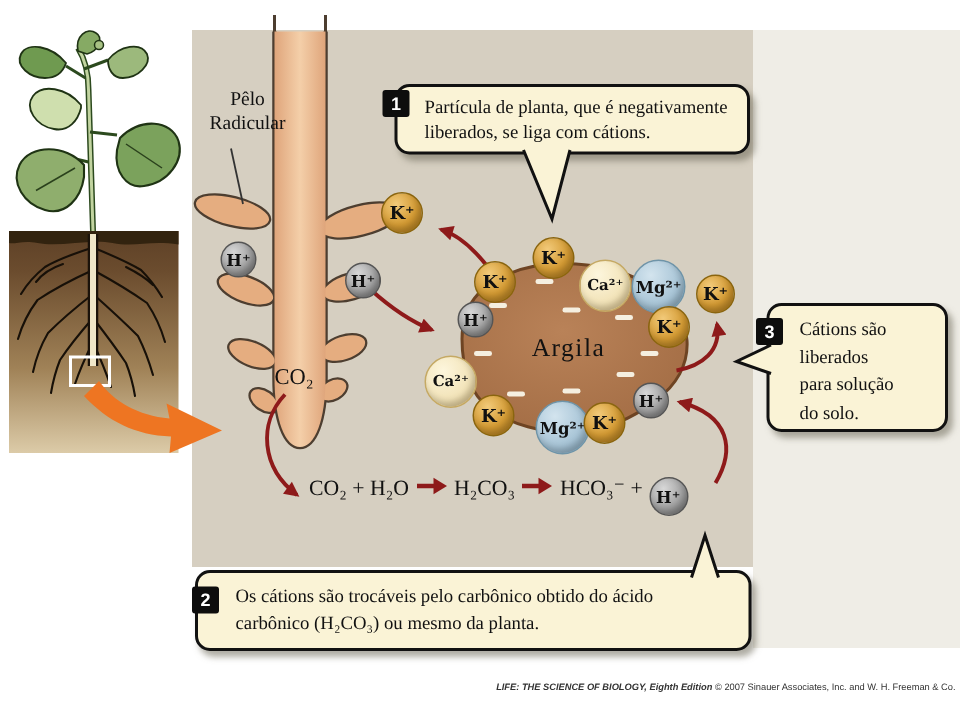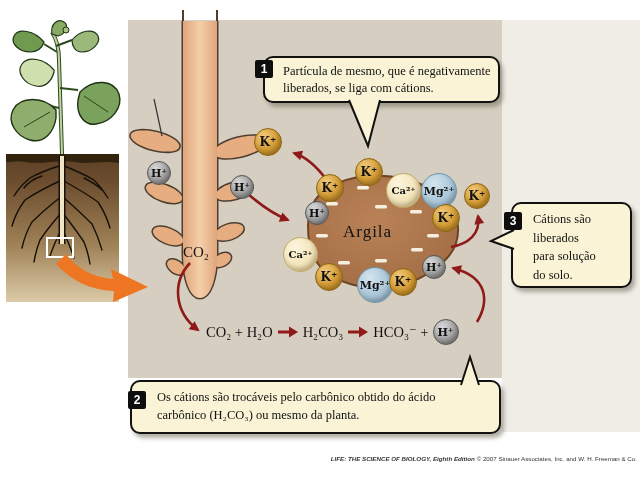--- a/index.html
+++ b/index.html
@@ -6,21 +6,21 @@
   .stage{position:relative;width:640px;height:479px;background:#ffffff;overflow:hidden;
          font-family:"Liberation Serif","DejaVu Serif","DejaVu Sans",serif;color:#111;}
   .right-bg{position:absolute;left:502px;top:20px;width:138px;height:412px;background:#efede6;z-index:0;}
   .panel{position:absolute;left:128px;top:20px;width:374px;height:358px;background:#d6cfc1;z-index:1;}
   .gfx{position:absolute;left:0;top:0;z-index:2;}
   .tails{position:absolute;left:0;top:0;z-index:8;pointer-events:none;}
 
   .lbl{position:absolute;z-index:5;}
   .pelo{left:134px;top:58px;width:62px;text-align:center;font-size:13px;line-height:16px;}
   .co2root{left:183px;top:244px;font-size:15px;}
-  .argila{left:343px;top:222px;width:72px;text-align:left;font-size:17px;letter-spacing:1px;}
+  .argila{left:343px;top:222px;width:72px;text-align:center;font-size:17px;letter-spacing:1px;}
 
   .ion{position:absolute;border-radius:50%;display:flex;align-items:center;justify-content:center;
        font-family:"DejaVu Serif","DejaVu Sans",serif;font-weight:bold;color:#101010;z-index:6;
        box-shadow:inset -2px -3px 4px rgba(0,0,0,0.20);}
   .ion-k{background:radial-gradient(circle at 35% 28%,#f2ca7a 0%,#d39a33 55%,#b07a1a 100%);border:1px solid #8a650f;font-size:12px;}
   .ion-ca{background:radial-gradient(circle at 35% 28%,#fdf6dd 0%,#f2e3b8 60%,#ddc183 100%);border:1px solid #c5a964;font-size:10px;}
   .ion-mg{background:radial-gradient(circle at 35% 28%,#d3e4ee 0%,#a7c4d6 60%,#81a4ba 100%);border:1px solid #6f94a8;font-size:11px;}
   .ion-h{background:radial-gradient(circle at 35% 28%,#d8d8d8 0%,#9e9e9e 60%,#6c6c6c 100%);border:1px solid #555;font-size:11px;}
 
   .callout{position:absolute;background:#faf3d6;border:2px solid #111;border-radius:10px;z-index:7;
@@ -32,21 +32,21 @@
   .c1{left:263px;top:56px;width:233px;height:43px;}
   .c1 .txt{padding:5px 6px 0 18px;}
   .c1 .num{left:-10px;top:2px;}
   .c2{left:130px;top:380px;width:367px;height:50px;line-height:18px;}
   .c2 .txt{padding:6px 6px 0 25px;}
   .c2 .num{left:-4px;top:9px;}
   .c3{left:511px;top:202px;width:117px;height:82px;line-height:18.5px;}
   .c3 .txt{padding:6px 2px 0 20px;}
   .c3 .num{left:-9px;top:8px;}
 
-  .equation{position:absolute;left:206px;top:318px;height:28px;display:flex;align-items:center;gap:4px;
+  .equation{position:absolute;left:206px;top:318px;height:28px;display:flex;align-items:flex-start;gap:4px;
             z-index:6;font-size:14.5px;white-space:nowrap;}
   .equation .ion{position:static;flex:0 0 auto;}
 
   .footer-left{position:absolute;left:8px;top:446px;z-index:3;
                font-family:"Liberation Sans","DejaVu Sans",sans-serif;font-size:13px;color:#000;}
   .footer-left .it{font-style:italic;font-weight:bold;}
   .footer-left .rm{font-weight:bold;}
   .footer-right{position:absolute;left:327px;top:455px;width:310px;text-align:right;z-index:3;
                 font-family:"Liberation Sans","DejaVu Sans",sans-serif;font-size:6.2px;color:#333;}
   .footer-right .it{font-style:italic;font-weight:bold;}
@@ -173,20 +173,24 @@
 
     <g stroke="#8e1a1a" stroke-width="2.6" fill="none">
       <path d="M326,179 Q310,158 294,153" marker-end="url(#ah)"></path>
       <path d="M247,193 Q268,212 288,220" marker-end="url(#ah)"></path>
       <path d="M451,247 C468,244 481,234 478,216" marker-end="url(#ah)"></path>
       <path d="M477,322 C490,300 487,277 453,268" marker-end="url(#ah)"></path>
       <path d="M190,263 C172,282 174,312 198,330" marker-end="url(#ah)"></path>
     </g>
   </svg>
 
+  <div class="lbl pelo">
+    <span class="line" style="display:block">Pêlo</span>
+    <span class="line" style="display:block">Radicular</span>
+  </div>
   <div class="lbl co2root">CO₂</div>
   <div class="lbl argila">Argila</div>
 
   <div class="ion ion-h" style="left:147px;top:161px;width:22px;height:22px">H⁺</div>
   <div class="ion ion-k" style="left:254px;top:128px;width:26px;height:26px">K⁺</div>
   <div class="ion ion-h" style="left:230px;top:175px;width:22px;height:22px">H⁺</div>
 
   <div class="ion ion-k" style="left:316px;top:174px;width:26px;height:26px">K⁺</div>
   <div class="ion ion-k" style="left:355px;top:158px;width:26px;height:26px">K⁺</div>
   <div class="ion ion-ca" style="left:386px;top:173px;width:33px;height:33px">Ca²⁺</div>
@@ -211,21 +215,21 @@
       <line x1="1" y1="6" x2="13" y2="6" stroke="#8e1a1a" stroke-width="3"></line>
       <polygon points="12,0.5 21,6 12,11.5" fill="#8e1a1a"></polygon>
     </svg>
     <span>HCO₃⁻ +</span>
     <span class="ion ion-h" style="width:24px;height:24px">H⁺</span>
   </div>
 
   <div class="callout c1">
     <span class="num">1</span>
     <div class="txt">
-      <span class="line">Partícula de mesmo, que é negativamente</span>
+      <span class="line">Partícula de planta, que é negativamente</span>
       <span class="line">liberados, se liga com cátions.</span>
     </div>
   </div>
 
   <div class="callout c2">
     <span class="num">2</span>
     <div class="txt">
       <span class="line">Os cátions são trocáveis pelo carbônico obtido do ácido</span>
       <span class="line">carbônico (H₂CO₃) ou mesmo da planta.</span>
     </div>

